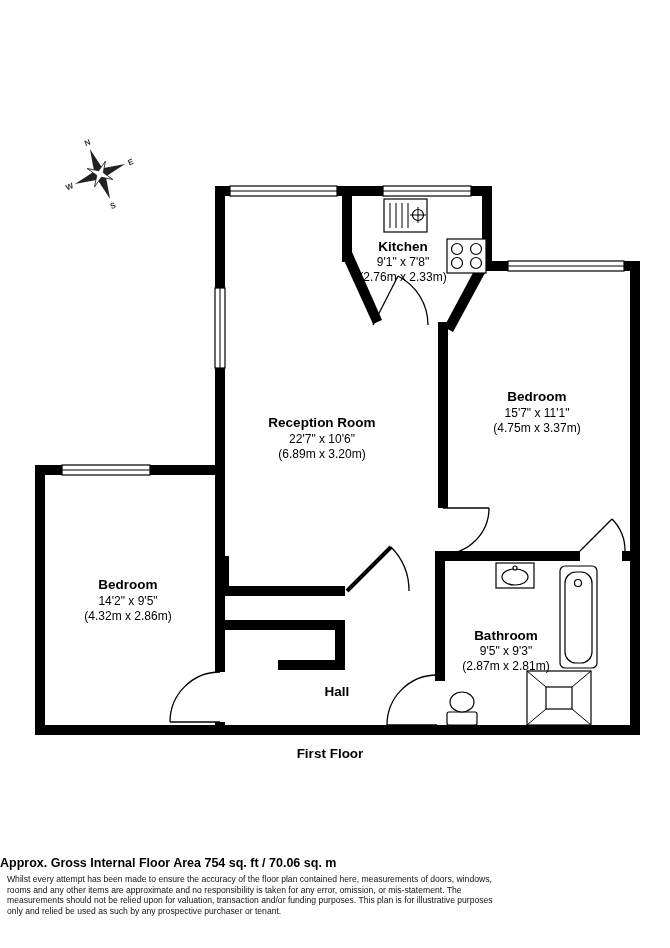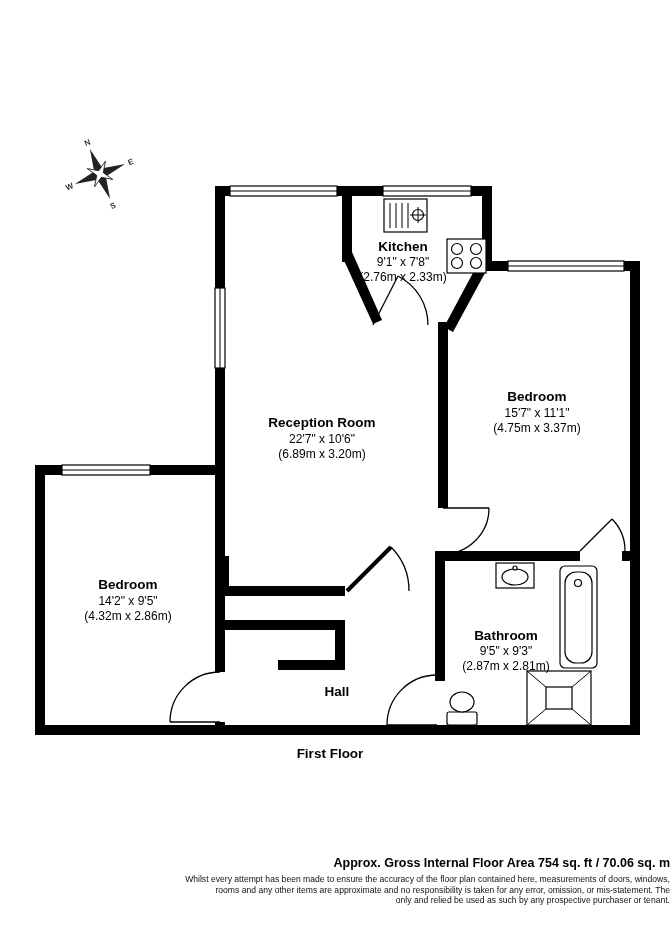--- a/index.html
+++ b/index.html
@@ -29,32 +29,33 @@
   .rdim  { font-size: 12px; text-anchor: middle; }
   .ctext { font-size: 8px; text-anchor: middle; fill: #333333; font-weight: bold; }
   .cstar  { fill: #222222; }
   .cstar2 { fill: #ffffff; stroke: #222222; stroke-width: 0.8; }
 
   .footer {
     position: absolute;
     top: 856px;
     left: 0;
     width: 670px;
-    text-align: right;
+    text-align: left;
   }
   .footer .area {
     font-size: 12.5px;
     font-weight: bold;
     color: #000000;
     margin-bottom: 4px;
   }
   .footer .disclaimer {
     font-size: 8.6px;
     line-height: 10.5px;
     color: #111111;
+    margin-left: 7px;
   }
 </style>
 </head>
 <body>
 
 <div class="page">
 
   <svg class="plan-svg" width="670" height="948" viewBox="0 0 670 948" xmlns="http://www.w3.org/2000/svg">
 
     <g transform="translate(100,174) rotate(-22)">
@@ -219,17 +220,18 @@
     <text class="rname" x="337" y="696">Hall</text>
 
     <text class="rname" x="330" y="758">First Floor</text>
   </svg>
 
   <div class="footer">
     <div class="area">Approx. Gross Internal Floor Area 754 sq. ft / 70.06 sq. m</div>
     <div class="disclaimer">
       <div>Whilst every attempt has been made to ensure the accuracy of the floor plan contained here, measurements of doors, windows,</div>
       <div>rooms and any other items are approximate and no responsibility is taken for any error, omission, or mis-statement. The</div>
+      <div>measurements should not be relied upon for valuation, transaction and/or funding purposes. This plan is for illustrative purposes</div>
       <div>only and relied be used as such by any prospective purchaser or tenant.</div>
     </div>
   </div>
 
 </div>
 
 </body></html>

